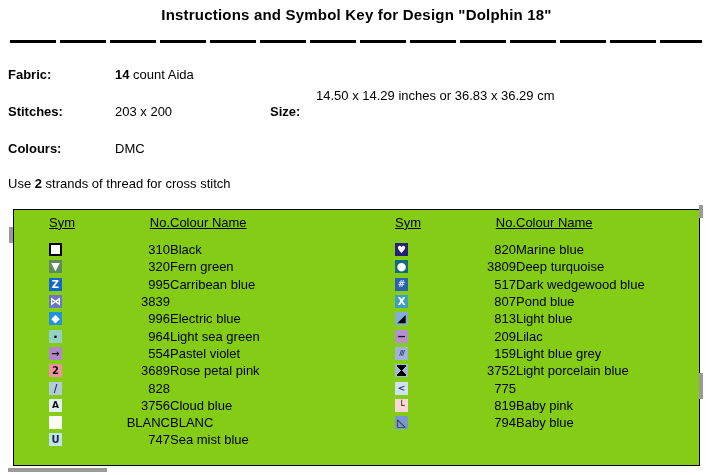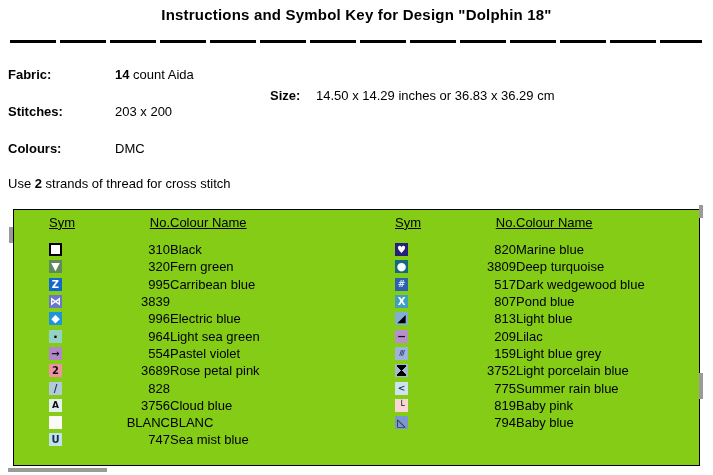--- a/index.html
+++ b/index.html
@@ -60,21 +60,21 @@
   <span class="lbl">Fabric:</span>
 </div>
 <div class="abs info-line" style="top:67px;left:115px;">
   <span class="lbl">14</span><span> count Aida</span>
 </div>
 
 <div class="abs info-line" style="top:104px;left:8px;">
   <span class="lbl">Stitches:</span>
 </div>
 <div class="abs info-line" style="top:104px;left:115px;text-align:center;">203 x 200</div>
-<div class="abs info-line" style="top:88px;left:270px;">
+<div class="abs info-line" style="top:104px;left:270px;">
   <span class="lbl">Size:</span>
 </div>
 <div class="abs info-line" style="top:88px;left:316px;">14.50 x 14.29 inches or 36.83 x 36.29 cm</div>
 
 <div class="abs info-line" style="top:141px;left:8px;">
   <span class="lbl">Colours:</span>
 </div>
 <div class="abs info-line" style="top:141px;left:115px;">DMC</div>
 
 <div class="abs info-line" style="top:176px;left:8px;">
@@ -194,21 +194,20 @@
         <div class="krow">
           <span class="cell-sym " style="background-color: rgb(164, 184, 208); color: rgb(0, 0, 0);">
             <span class="hg"></span>
           </span>
           <span class="cell-no">3752</span>
           <span class="cell-name">Light porcelain blue</span>
         </div>
         <div class="krow">
           <span class="cell-sym g-sm" style="background-color: rgb(207, 227, 238); color: rgb(29, 47, 99);">&lt;</span>
           <span class="cell-no">775</span>
-          <span class="cell-name">Summer rain blue</span>
         </div>
         <div class="krow">
           <span class="cell-sym g-md" style="background-color: rgb(249, 215, 215); color: rgb(17, 17, 17);">└</span>
           <span class="cell-no">819</span>
           <span class="cell-name">Baby pink</span>
         </div>
         <div class="krow">
           <span class="cell-sym g-lg" style="background-color: rgb(123, 151, 207); color: rgb(17, 17, 17);">◺</span>
           <span class="cell-no">794</span>
           <span class="cell-name">Baby blue</span>

